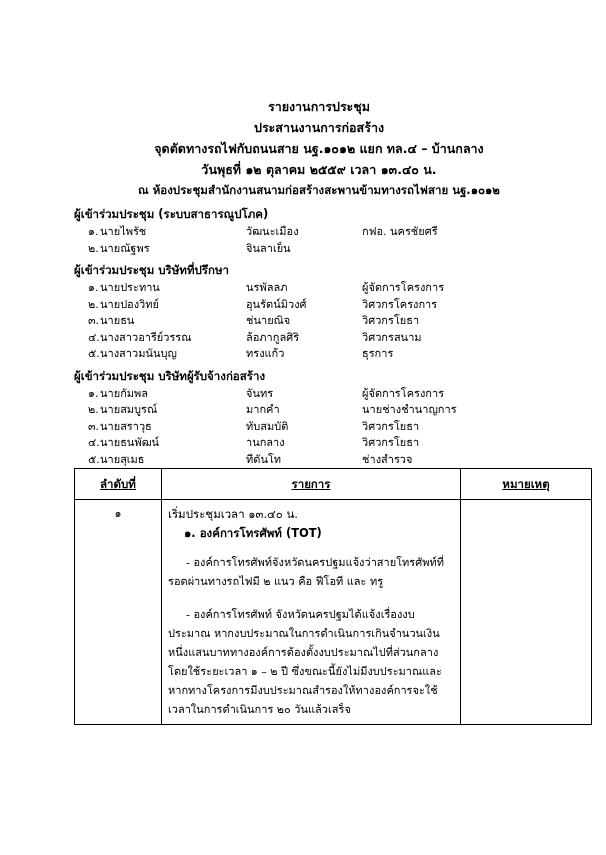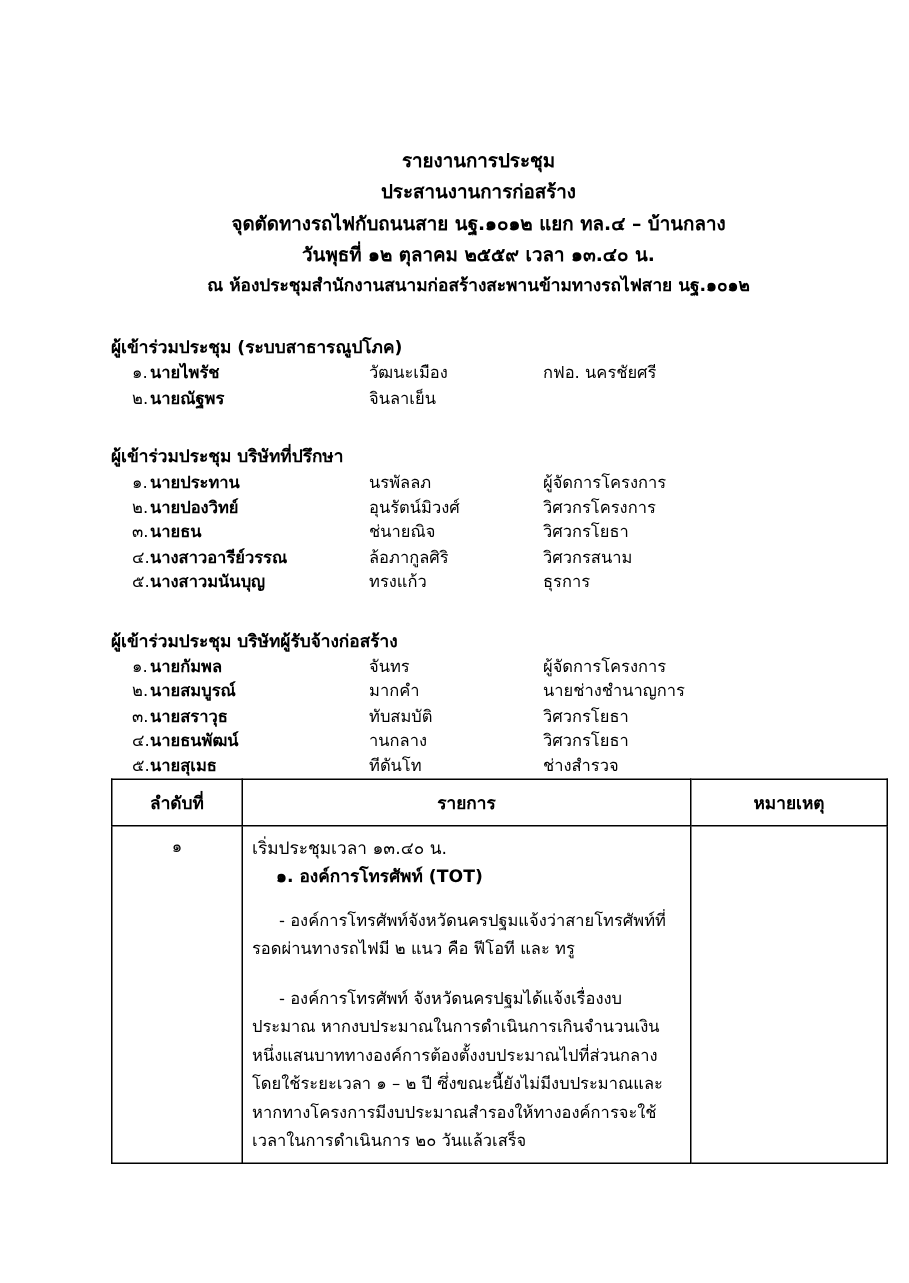--- a/index.html
+++ b/index.html
@@ -37,21 +37,21 @@
     line-height: 21px;
   }
   .title-line {
     display: block;
     white-space: nowrap;
   }
   .title-line.small {
     font-size: 11.5px;
   }
   .section {
-    margin-top: 22px;
+    margin-top: 5px;
   }
   .section-head {
     font-weight: bold;
     font-size: 11.5px;
     line-height: 17px;
     margin-bottom: 1px;
   }
   .attendee-row {
     display: flex;
     font-size: 11px;
@@ -59,21 +59,20 @@
   }
   .col-num {
     width: 26px;
     padding-left: 14px;
     box-sizing: border-box;
     flex: none;
   }
   .col-name {
     width: 146px;
     flex: none;
-    font-weight: bold;
   }
   .col-sur {
     width: 116px;
     flex: none;
   }
   .col-pos {
     flex: 1 1 auto;
   }
   table.minutes {
     border-collapse: collapse;
@@ -86,20 +85,21 @@
     vertical-align: top;
     padding: 5px 6px;
     font-size: 11px;
     line-height: 18px;
   }
   table.minutes th {
     text-align: center;
     font-weight: bold;
     font-size: 11.5px;
     padding: 6px 4px;
+    text-decoration: underline;
   }
   .c-no { width: 78px; }
   .c-item { width: 290px; }
   .c-remark { width: 122px; }
   .cell-no {
     text-align: center;
     vertical-align: middle;
     font-size: 11px;
   }
   .item-head {

